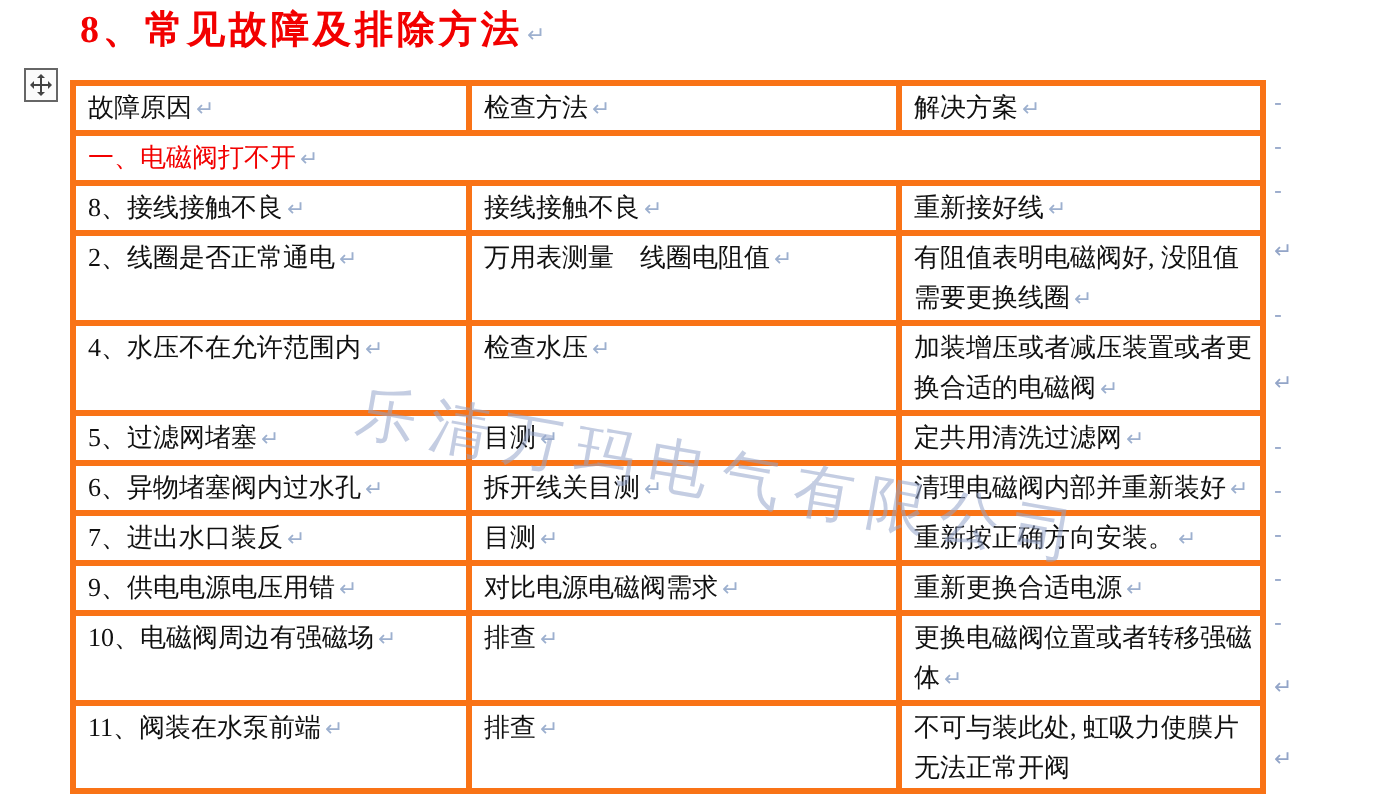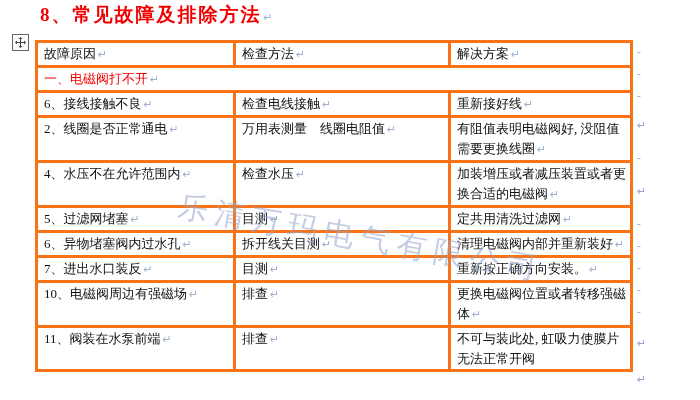--- a/index.html
+++ b/index.html
@@ -75,22 +75,22 @@
       <td><span>故障原因</span><span class="pmark">↵</span></td>
       <td><span>检查方法</span><span class="pmark">↵</span></td>
       <td><span>解决方案</span><span class="pmark">↵</span></td>
     </tr>
 
     <tr class="h21 section-row">
       <td colspan="3"><span>一、电磁阀打不开</span><span class="pmark">↵</span></td>
     </tr>
 
     <tr class="h22">
-      <td><span>6、接线接触不良</span><span class="pmark">↵</span></td>
-      <td><span>检查电线接触</span><span class="pmark">↵</span></td>
+      <td><span>8、接线接触不良</span><span class="pmark">↵</span></td>
+      <td><span>接线接触不良</span><span class="pmark">↵</span></td>
       <td><span>重新接好线</span><span class="pmark">↵</span></td>
     </tr>
 
     <tr class="h43">
       <td><span>2、线圈是否正常通电</span><span class="pmark">↵</span></td>
       <td><span>万用表测量　线圈电阻值</span><span class="pmark">↵</span></td>
       <td><span>有阻值表明电磁阀好, 没阻值需要更换线圈</span><span class="pmark">↵</span></td>
     </tr>
 
 
@@ -112,20 +112,25 @@
       <td><span>清理电磁阀内部并重新装好</span><span class="pmark">↵</span></td>
     </tr>
 
     <tr class="h22">
       <td><span>7、进出水口装反</span><span class="pmark">↵</span></td>
       <td><span>目测</span><span class="pmark">↵</span></td>
       <td><span>重新按正确方向安装。</span><span class="pmark">↵</span></td>
     </tr>
 
 
+    <tr class="h22">
+      <td><span>9、供电电源电压用错</span><span class="pmark">↵</span></td>
+      <td><span>对比电源电磁阀需求</span><span class="pmark">↵</span></td>
+      <td><span>重新更换合适电源</span><span class="pmark">↵</span></td>
+    </tr>
 
     <tr class="h42">
       <td><span>10、电磁阀周边有强磁场</span><span class="pmark">↵</span></td>
       <td><span>排查</span><span class="pmark">↵</span></td>
       <td><span>更换电磁阀位置或者转移强磁体</span><span class="pmark">↵</span></td>
     </tr>
 
     <tr class="h40">
       <td><span>11、阀装在水泵前端</span><span class="pmark">↵</span></td>
       <td><span>排查</span><span class="pmark">↵</span></td>

